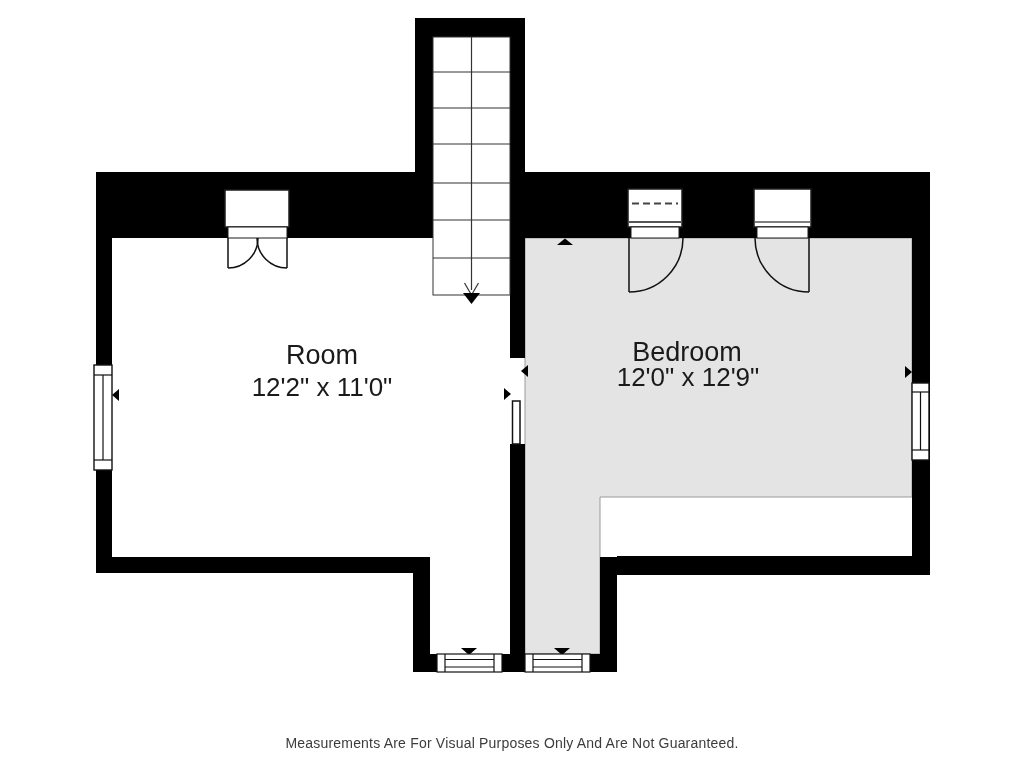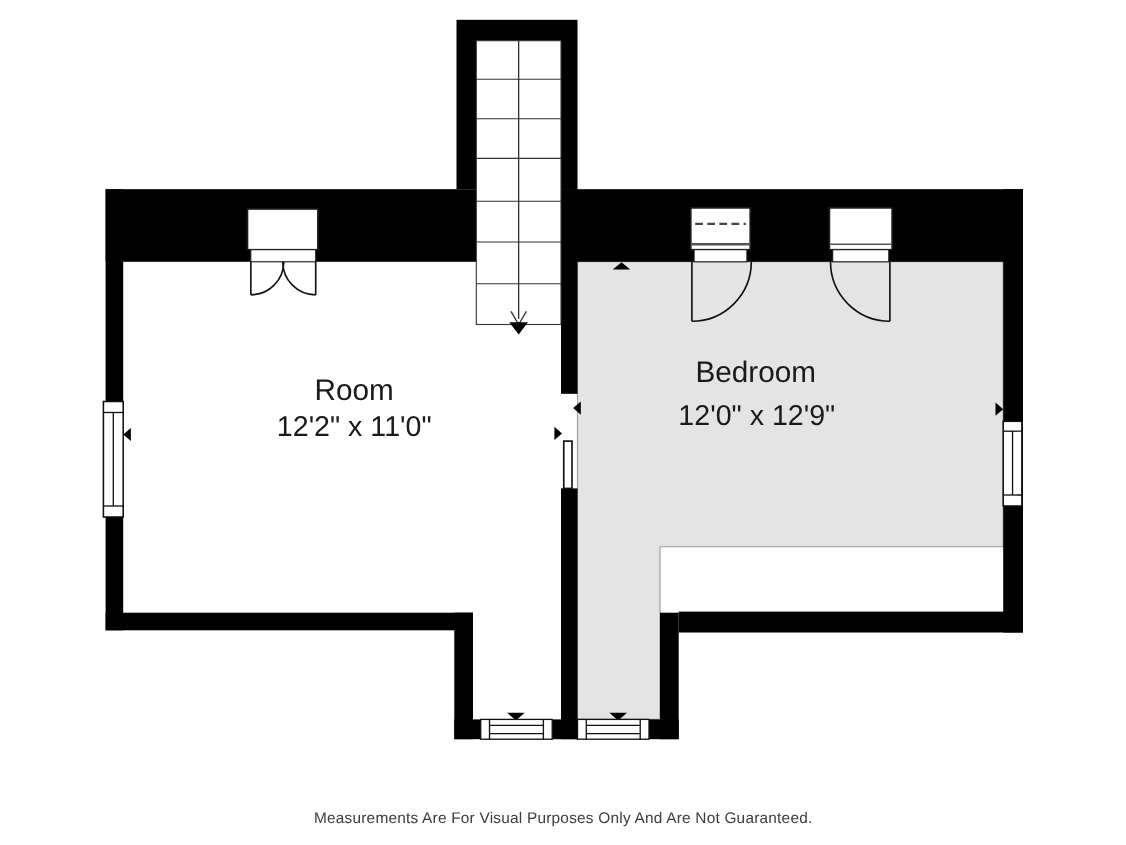--- a/index.html
+++ b/index.html
@@ -139,17 +139,17 @@
       <line x1="533" y1="654" x2="533" y2="672" stroke="#111111" stroke-width="1.2"></line>
       <line x1="582" y1="654" x2="582" y2="672" stroke="#111111" stroke-width="1.2"></line>
       <line x1="533" y1="659.5" x2="582" y2="659.5" stroke="#111111" stroke-width="1.2"></line>
       <line x1="533" y1="667" x2="582" y2="667" stroke="#111111" stroke-width="1.2"></line>
     </g>
   </svg>
 
   <div class="plan-label room-name" style="left:322px; top:355px;">Room</div>
   <div class="plan-label room-dims" style="left:322px; top:387px;">12'2" x 11'0"</div>
 
-  <div class="plan-label room-name" style="left:687px; top:339px;">Bedroom</div>
+  <div class="plan-label room-name" style="left:687px; top:352px;">Bedroom</div>
   <div class="plan-label room-dims" style="left:688px; top:377px;">12'0" x 12'9"</div>
 
   <div class="plan-label disclaimer" style="left:512px; top:743px;">Measurements Are For Visual Purposes Only And Are Not Guaranteed.</div>
 </div>
 
 </body></html>

